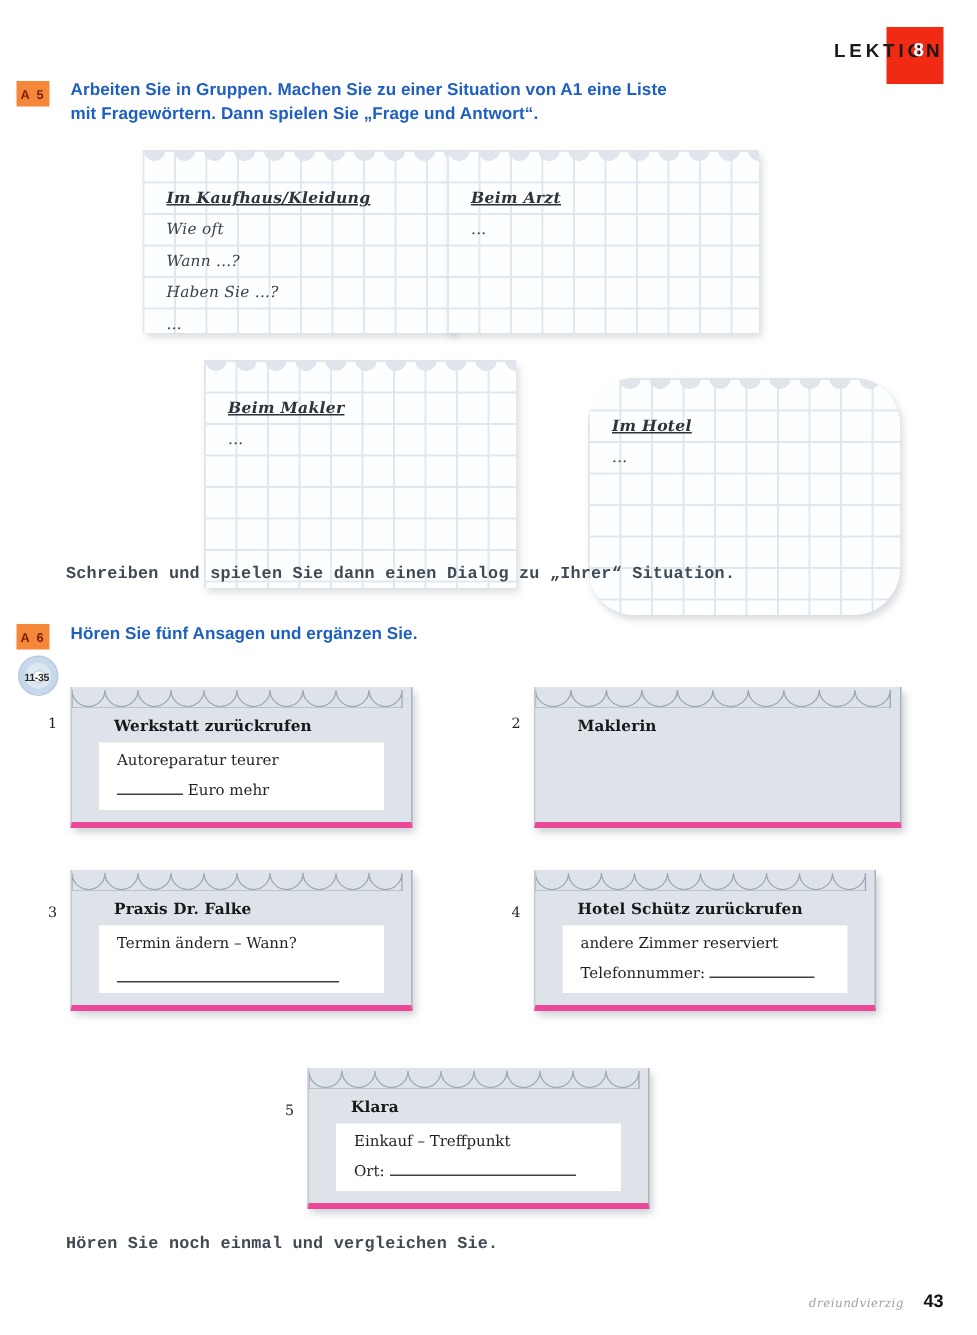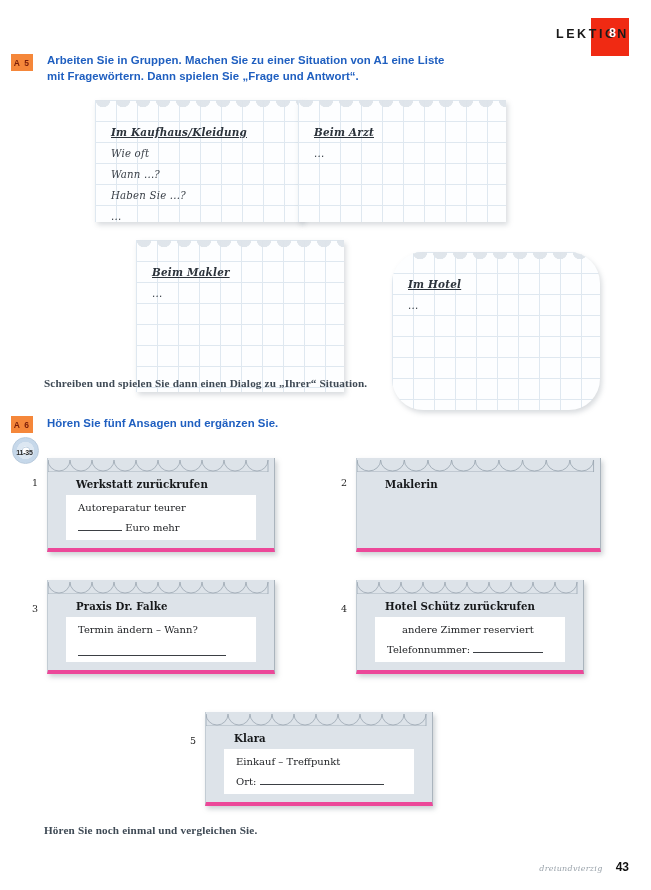--- a/index.html
+++ b/index.html
@@ -75,21 +75,21 @@
     color: #1f5fc0;
     font-family: "Liberation Sans", sans-serif;
     font-weight: bold;
     font-size: 11.4px;
     line-height: 15.5px;
     letter-spacing: 0.05px;
   }
   .plain-text {
     position: absolute;
     color: #3f4a55;
-    font-family: Liberation Serif, serif;
+    font-family: Liberation Mono, monospace;
     font-weight: bold;
     font-size: 11.2px;
     letter-spacing: 0.15px;
   }
 
   
   .cd-marker {
     position: absolute;
     left: 8px;
     top: 437px;
@@ -358,21 +358,21 @@
   </div>
 </div>
 
 <div class="card-num" style="left:341px; top:603px;">4</div>
 <div class="card" style="left:356px; top:580px; width:226px; height:90px;">
   <svg class="card-scallop" viewBox="0 0 226 14" preserveAspectRatio="none">
     <path d="M0,14 L0,2 A11,11 0 0,0 22,2 A11,11 0 0,0 44,2 A11,11 0 0,0 66,2 A11,11 0 0,0 88,2 A11,11 0 0,0 110,2 A11,11 0 0,0 132,2 A11,11 0 0,0 154,2 A11,11 0 0,0 176,2 A11,11 0 0,0 198,2 A11,11 0 0,0 220,2 L220,14 Z" fill="#dde3e9" stroke="#9aa6b1" stroke-width="0.8"></path>
   </svg>
   <div class="card-title">Hotel Schütz zurückrufen</div>
   <div class="card-inner" style="left:18px; top:37px; width:190px; height:45px;">
-    <div class="card-line" style="left:12px; top:7px;margin-left:15px;">andere Zimmer reserviert</div>
+    <div class="card-line" style="left:12px; top:7px;">andere Zimmer reserviert</div>
     <div class="card-line" style="left:12px; top:27px;"><span>Telefonnummer:</span> <span class="blank" style="width:70px;"></span></div>
   </div>
 </div>
 
 <div class="card-num" style="left:190px; top:735px;">5</div>
 <div class="card" style="left:205px; top:712px; width:226px; height:90px;">
   <svg class="card-scallop" viewBox="0 0 226 14" preserveAspectRatio="none">
     <path d="M0,14 L0,2 A11,11 0 0,0 22,2 A11,11 0 0,0 44,2 A11,11 0 0,0 66,2 A11,11 0 0,0 88,2 A11,11 0 0,0 110,2 A11,11 0 0,0 132,2 A11,11 0 0,0 154,2 A11,11 0 0,0 176,2 A11,11 0 0,0 198,2 A11,11 0 0,0 220,2 L220,14 Z" fill="#dde3e9" stroke="#9aa6b1" stroke-width="0.8"></path>
   </svg>
   <div class="card-title">Klara</div>

